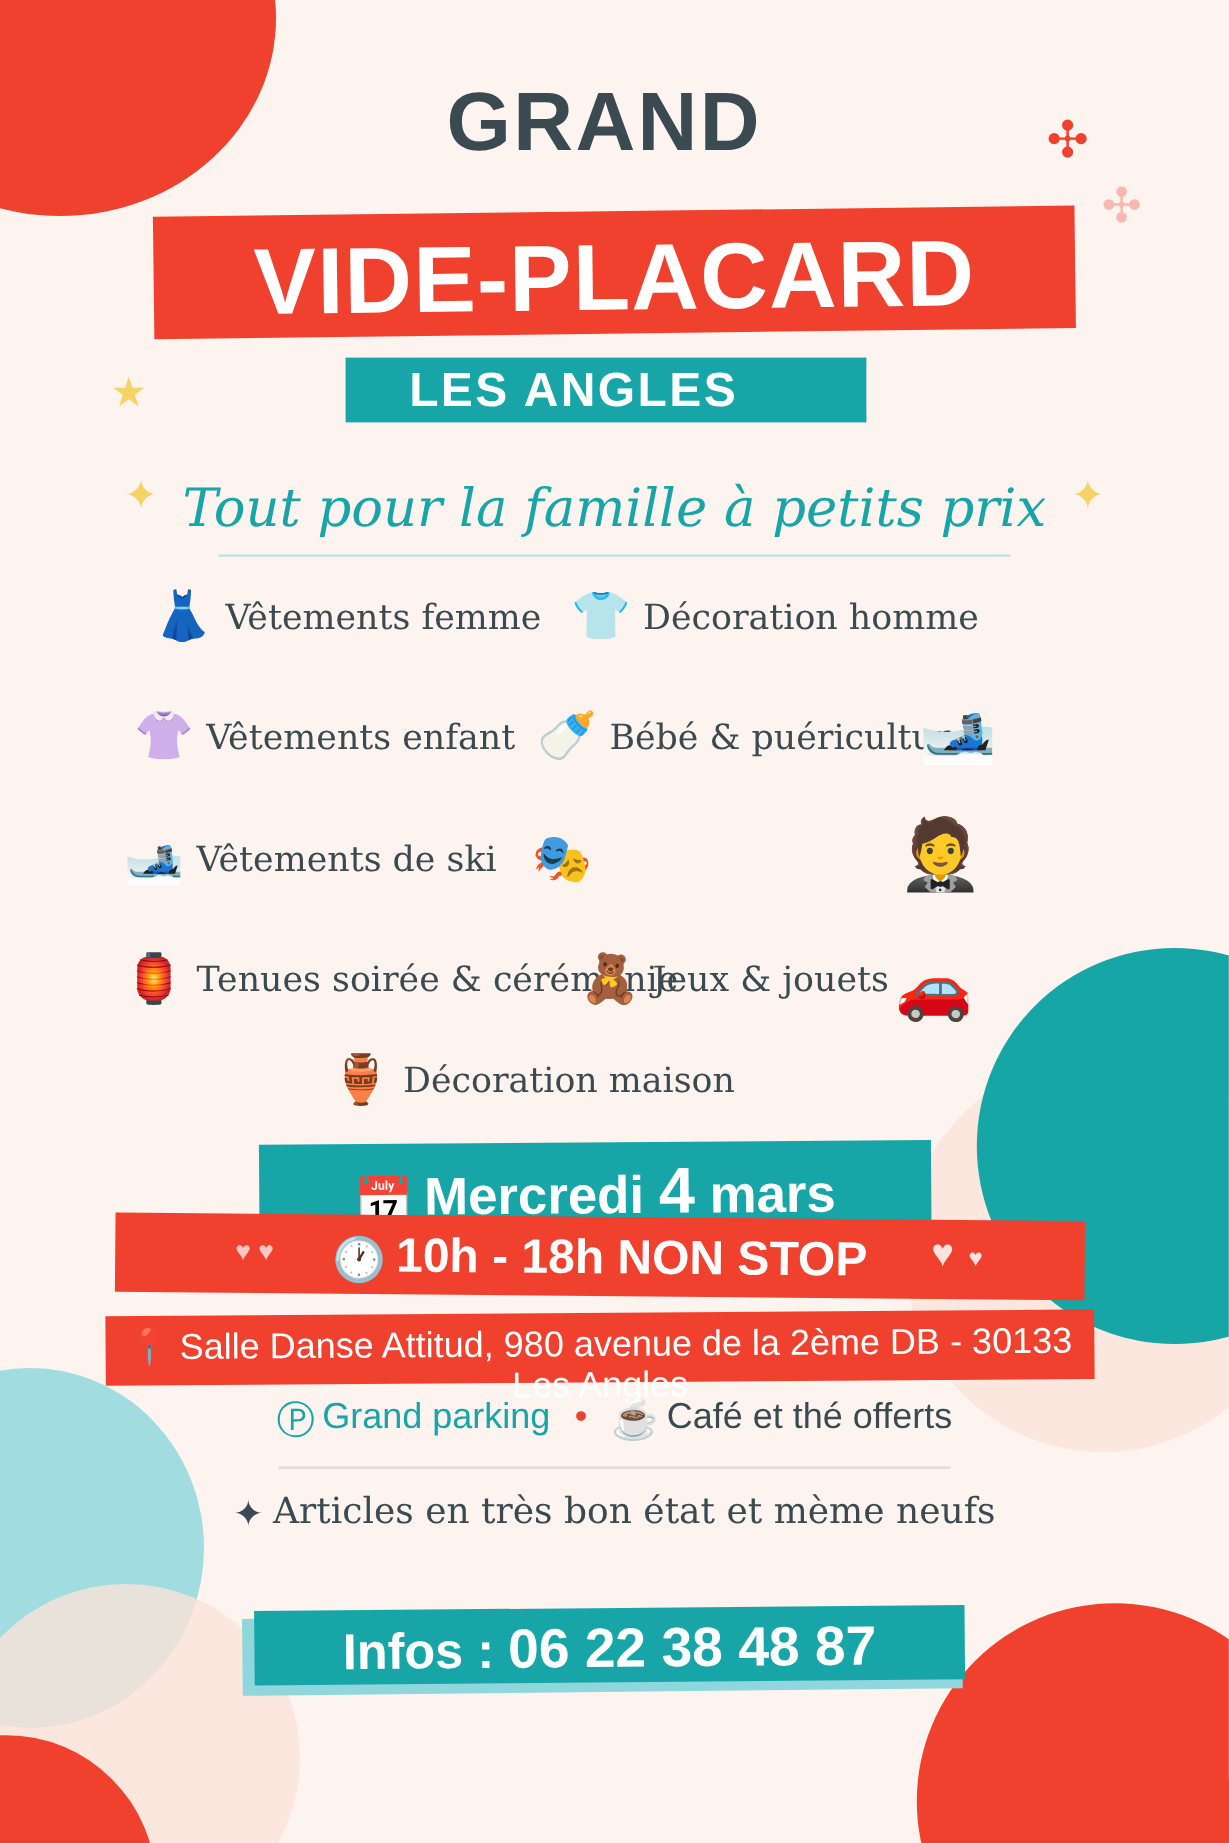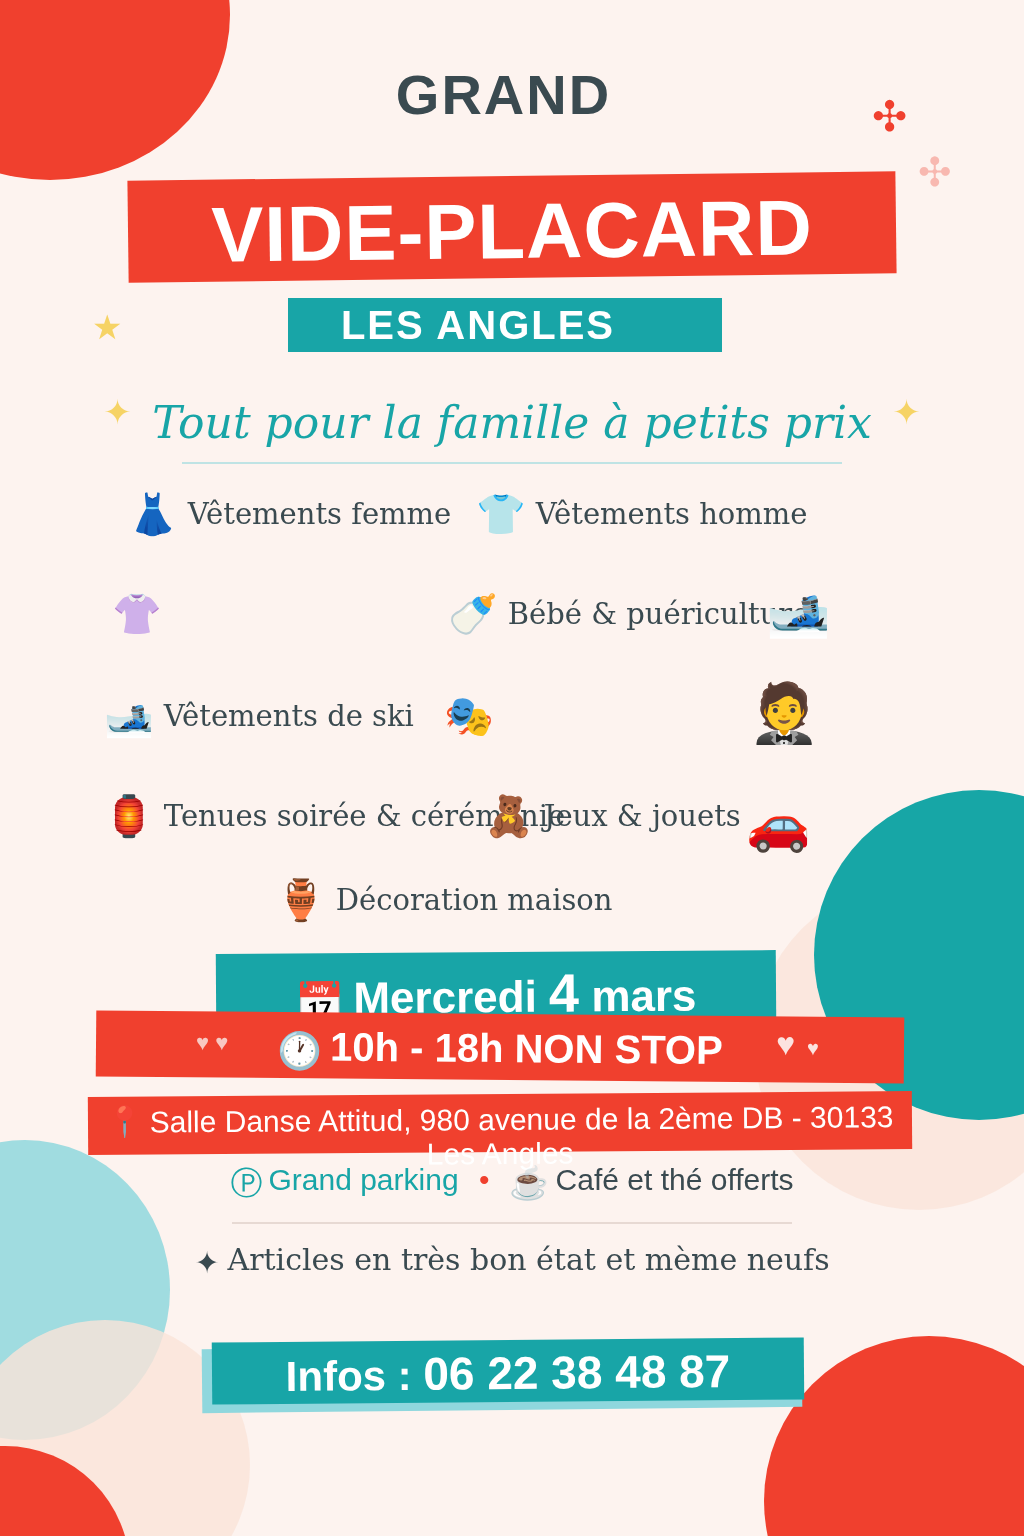--- a/index.html
+++ b/index.html
@@ -89,21 +89,21 @@
   .flower-2 { left: 918px; top: 152px; color: #f8b8b0; font-size: 40px; }
   .star-left { left: 92px; top: 310px; color: #f6d365; font-size: 34px; }
 
   
   .title-grand {
     position: absolute;
     top: 62px;
     left: 0;
     width: 1007px;
     text-align: center;
-    font-size: 56px;
+    font-size: 69px;
     font-weight: bold;
     color: #3a4a50;
     letter-spacing: 2px;
   }
   .band-red {
     position: absolute;
     top: 176px;
     left: 128px;
     width: 768px;
     height: 102px;
@@ -406,25 +406,26 @@
   <div class="tag-rule"></div>
 
   <div class="cats">
 
     <div class="cat cat-r1c1">
       <span class="ico">👗</span>
       <span>Vêtements femme</span>
     </div>
     <div class="cat cat-r1c2">
       <span class="ico">👕</span>
-      <span>Vêtements homme</span>
+      <span>Décoration homme</span>
     </div>
 
     <div class="cat cat-r2c1">
       <span class="ico">👚</span>
+      <span>Vêtements enfant</span>
     </div>
     <div class="cat cat-r2c2">
       <span class="ico">🍼</span>
       <span>Bébé &amp; puériculture</span>
     </div>
 
     <div class="cat cat-r3c1">
       <span class="ico">🎿</span>
       <span>Vêtements de ski</span>
     </div>

